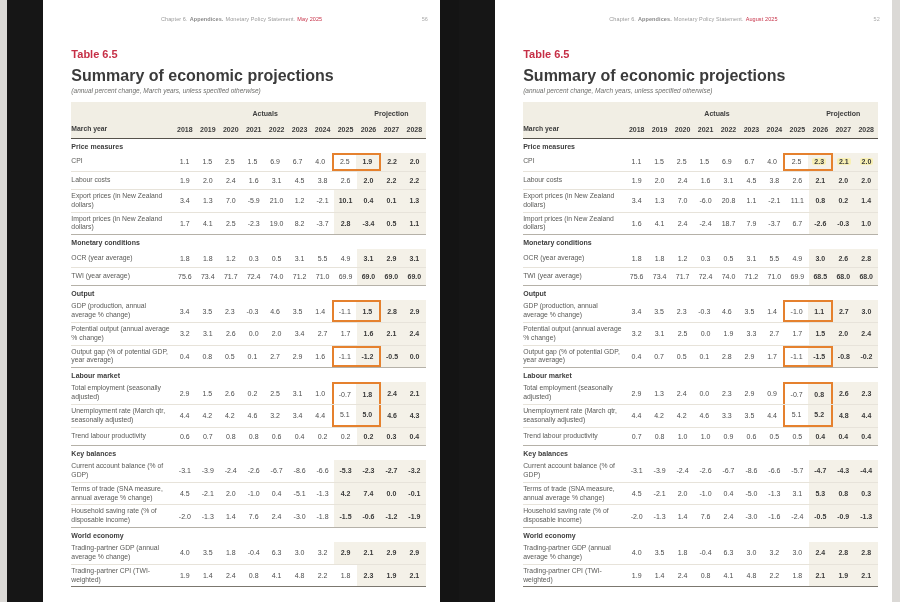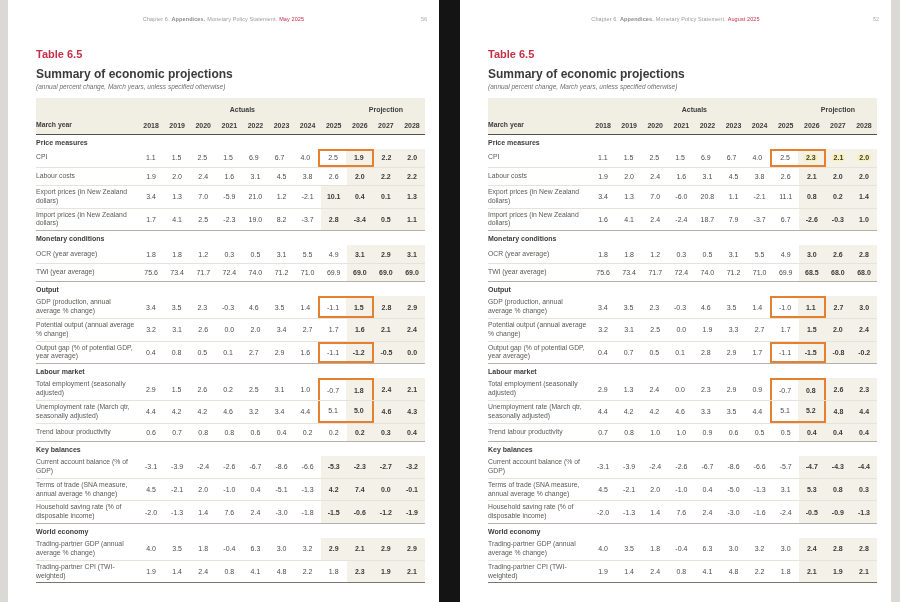--- a/index.html
+++ b/index.html
@@ -1,32 +1,32 @@
 <!DOCTYPE html>
 <html><head>
 <meta charset="utf-8">
 <style>
   html,body { margin:0; padding:0; background:#161616; }
   .screen { width:900px; height:602px; display:flex; overflow:hidden;
             font-family:"Liberation Sans", sans-serif; }
   .edge { background:#dbd9d6; }
   .edge.l { width:8px; } .edge.r { width:9px; }
   .divider { width:21px; background:#141414; }
-  .page { width:431px; height:602px; background:#ffffff; position:relative; box-sizing:border-box; }
+  .page { width:431px; height:602px; background:#ffffff; position:relative; box-sizing:border-box;margin-left:36px; }
 
   .page-header { position:absolute; top:16px; left:0; right:0; text-align:center;
                  font-size:5.5px; color:#9a9a9a; letter-spacing:0.1px; }
   .page-header .seg { margin-right:2px; }
   .page-header .bold { font-weight:bold; color:#8a8a8a; }
   .page-header .date { color:#c62f46; }
   .pagenum { position:absolute; right:12px; top:16px; font-size:5.5px; color:#aaaaaa; }
 
   .content { padding:48px 14px 0 28px; }
   .table-label { font-size:11px; font-weight:bold; color:#c62f46; margin:0 0 7px; }
-  .doc-title { font-size:12px; font-weight:bold; color:#3b3b3b; margin:0 0 2px; }
+  .doc-title { font-size:16px; font-weight:bold; color:#3b3b3b; margin:0 0 2px; }
   .doc-subtitle { font-size:6.5px; font-style:italic; color:#6f6f6c; margin:0 0 8px; }
 
   .t-table { border-bottom:1px solid #7b776f; }
   .t-header { background:#f1eee4; border-bottom:1px solid #56524b; padding-top:4px; }
   .t-head-group { display:flex; align-items:center; min-height:15px; }
   .t-label-spacer { flex:0 0 102px; }
   .t-group { font-weight:bold; font-size:7px; color:#3d3d3d; text-align:center; }
   .t-group.a { flex:8; } .t-group.p { flex:3; }
 
   .t-row { display:flex; align-items:stretch; }

